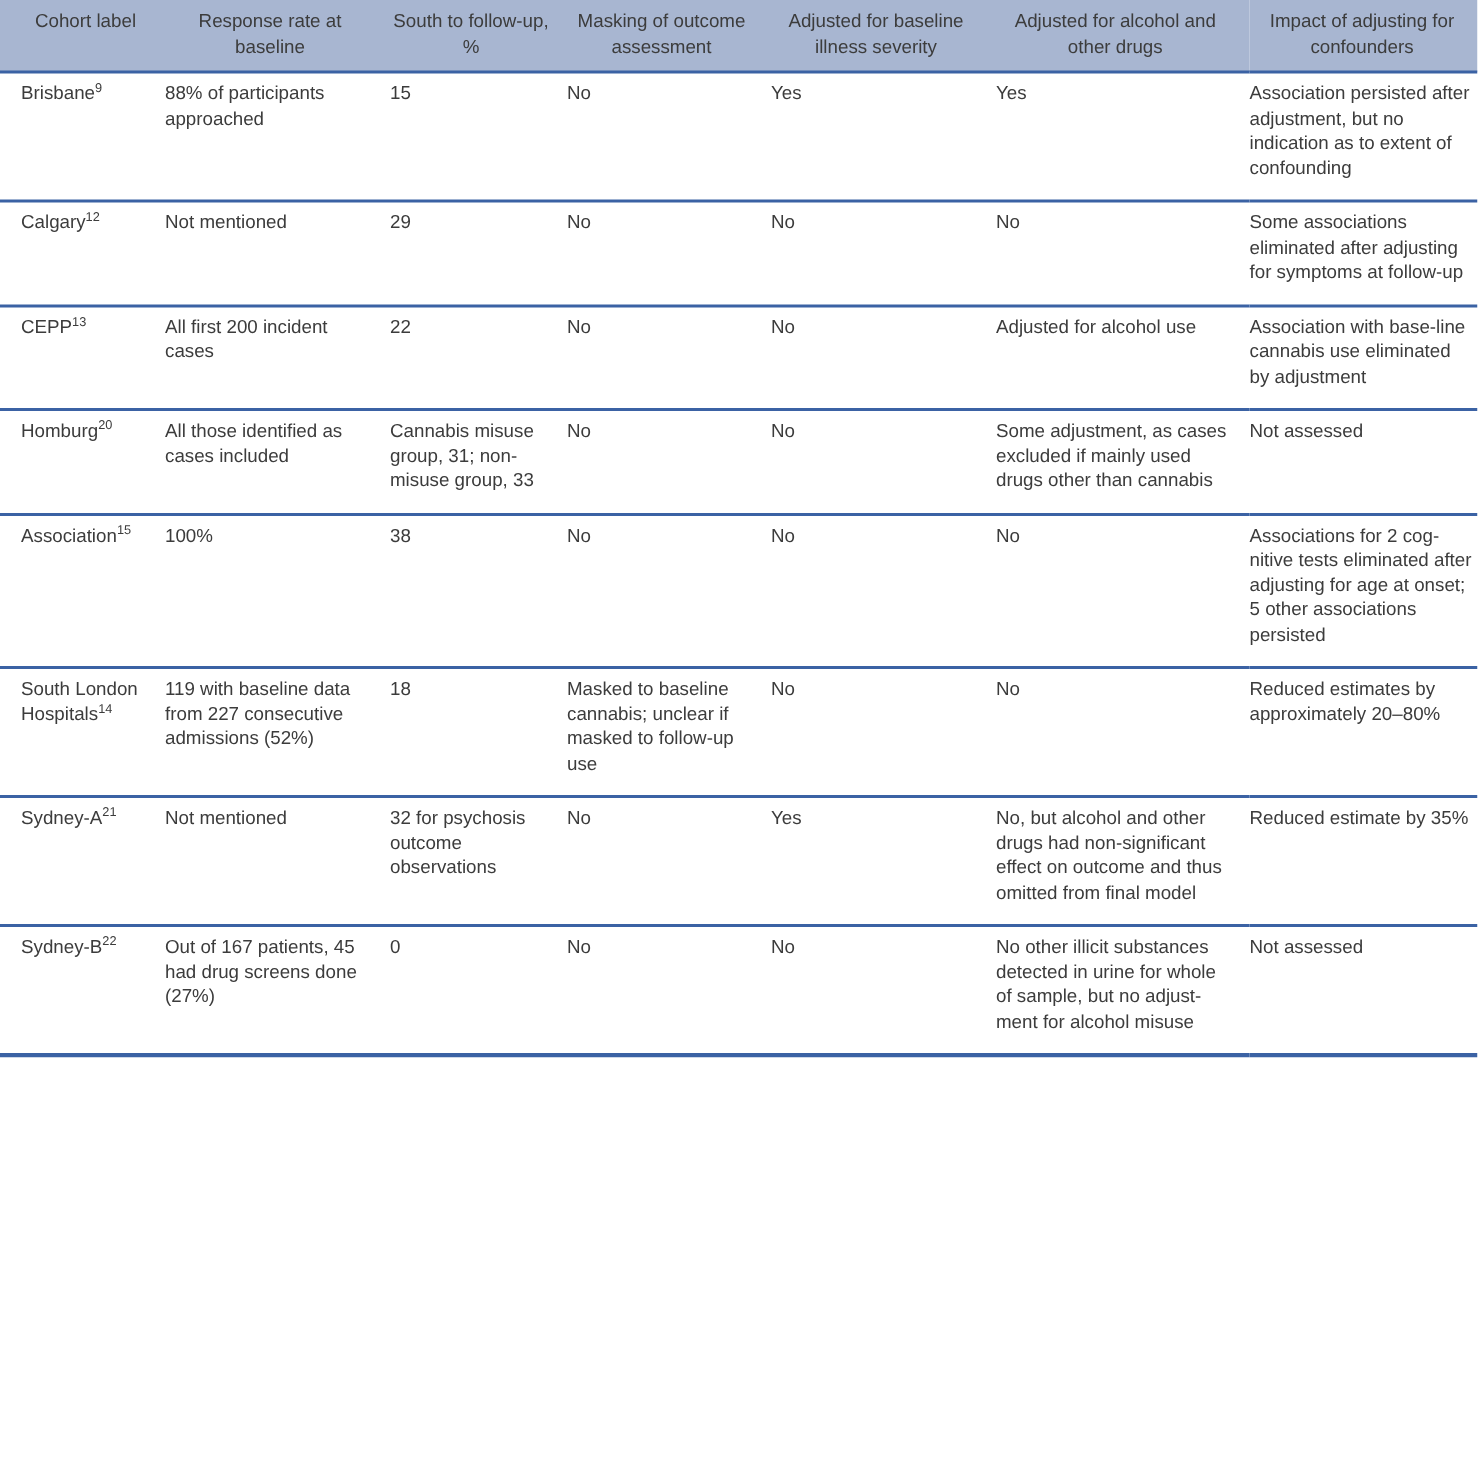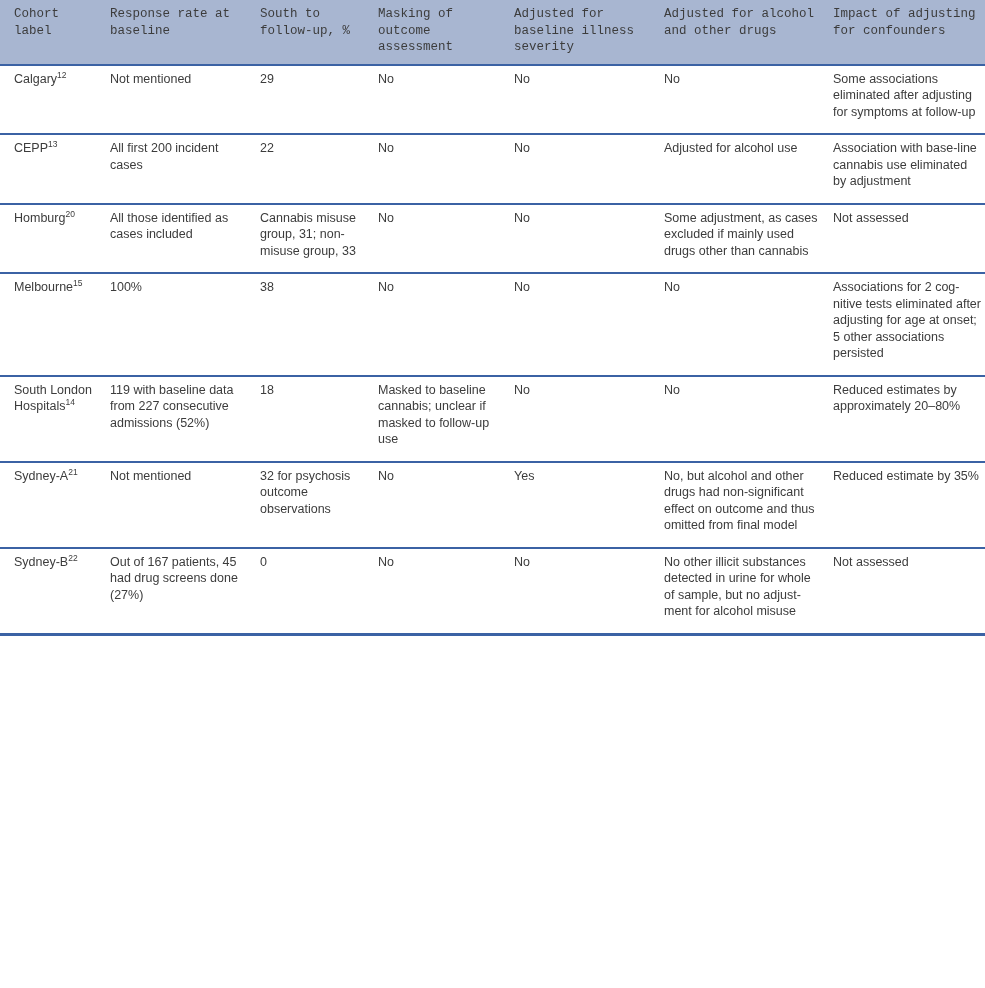--- a/index.html
+++ b/index.html
@@ -20,26 +20,25 @@
   table.cohort{
     width:985px;
     border-collapse:collapse;
     table-layout:fixed;
     font-size:12.5px;
     line-height:1.32;
     border-bottom:3px solid var(--rule);
   }
   table.cohort thead th{
     background:var(--header-bg);
-    text-align:left;
+    text-align:center;
     vertical-align:top;
     font-weight:normal;
     padding:6px 10px 8px 0;
     box-sizing:border-box;
-    font-family:Liberation Mono, monospace;
   }
   table.cohort tbody td{
     vertical-align:top;
     padding:5px 10px 13px 0;
     border-top:2px solid var(--rule);
     box-sizing:border-box;
     word-wrap:break-word;
   }
   table.cohort th:first-child,
   table.cohort td:first-child{
@@ -78,20 +77,29 @@
           <th>Response rate at baseline</th>
           <th>South to follow-up, %</th>
           <th>Masking of outcome assessment</th>
           <th>Adjusted for baseline illness severity</th>
           <th>Adjusted for alcohol and other drugs</th>
           <th>Impact of adjusting for confounders</th>
         </tr>
     </thead>
     <tbody>
         <tr>
+          <td><span>Brisbane</span><sup>9</sup></td>
+          <td>88% of participants approached</td>
+          <td>15</td>
+          <td>No</td>
+          <td>Yes</td>
+          <td>Yes</td>
+          <td>Association persisted after adjustment, but no indication as to extent of confounding</td>
+        </tr>
+        <tr>
           <td><span>Calgary</span><sup>12</sup></td>
           <td>Not mentioned</td>
           <td>29</td>
           <td>No</td>
           <td>No</td>
           <td>No</td>
           <td>Some associations eliminated after adjusting for symptoms at follow-up</td>
         </tr>
         <tr>
           <td><span>CEPP</span><sup>13</sup></td>
@@ -105,21 +113,21 @@
         <tr>
           <td><span>Homburg</span><sup>20</sup></td>
           <td>All those identified as cases included</td>
           <td>Cannabis misuse group, 31; non-misuse group, 33</td>
           <td>No</td>
           <td>No</td>
           <td>Some adjustment, as cases excluded if mainly used drugs other than cannabis</td>
           <td>Not assessed</td>
         </tr>
         <tr>
-          <td><span>Melbourne</span><sup>15</sup></td>
+          <td><span>Association</span><sup>15</sup></td>
           <td>100%</td>
           <td>38</td>
           <td>No</td>
           <td>No</td>
           <td>No</td>
           <td>Associations for 2 cog-nitive tests eliminated after adjusting for age at onset; 5 other associations persisted</td>
         </tr>
         <tr>
           <td><span>South London Hospitals</span><sup>14</sup></td>
           <td>119 with baseline data from 227 consecutive admissions (52%)</td>

